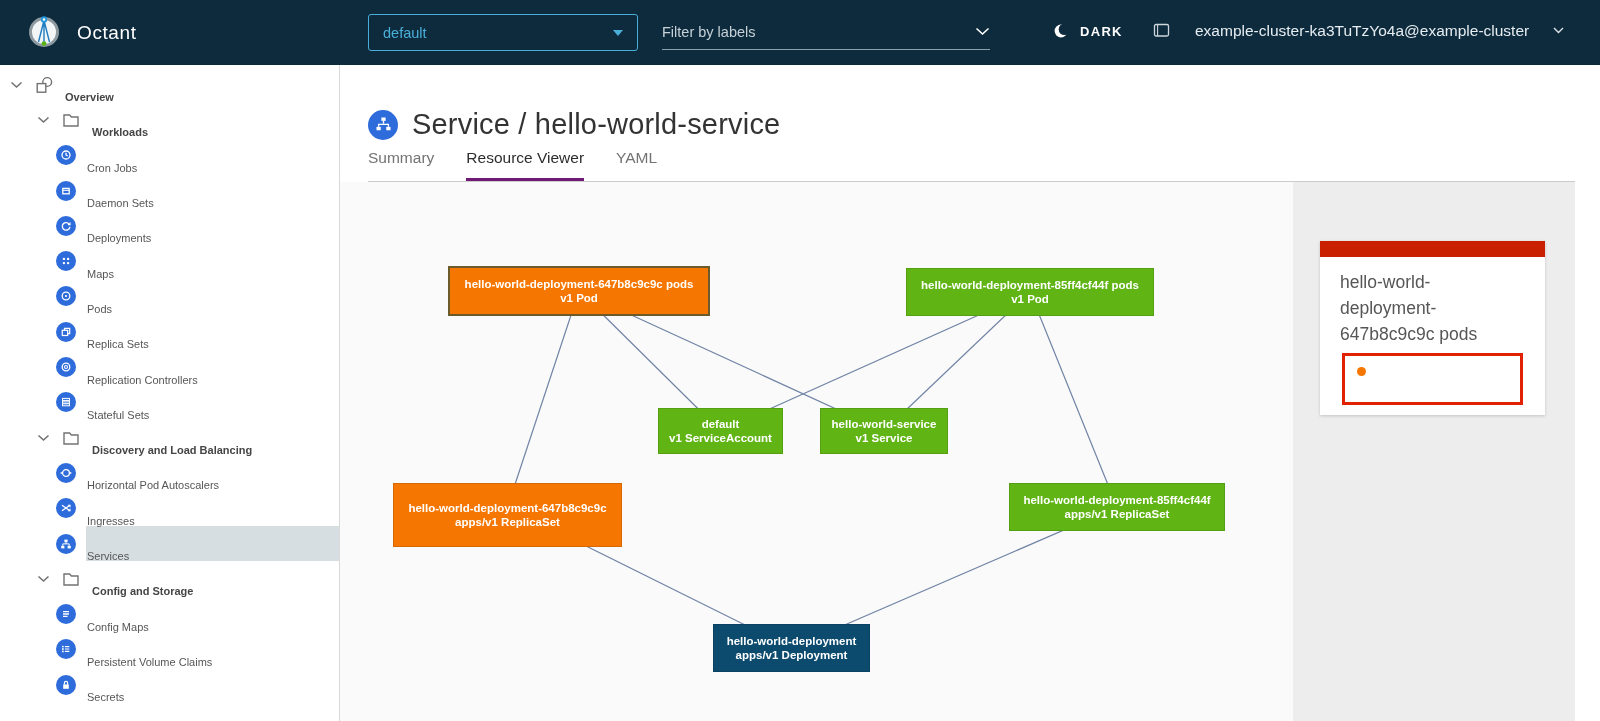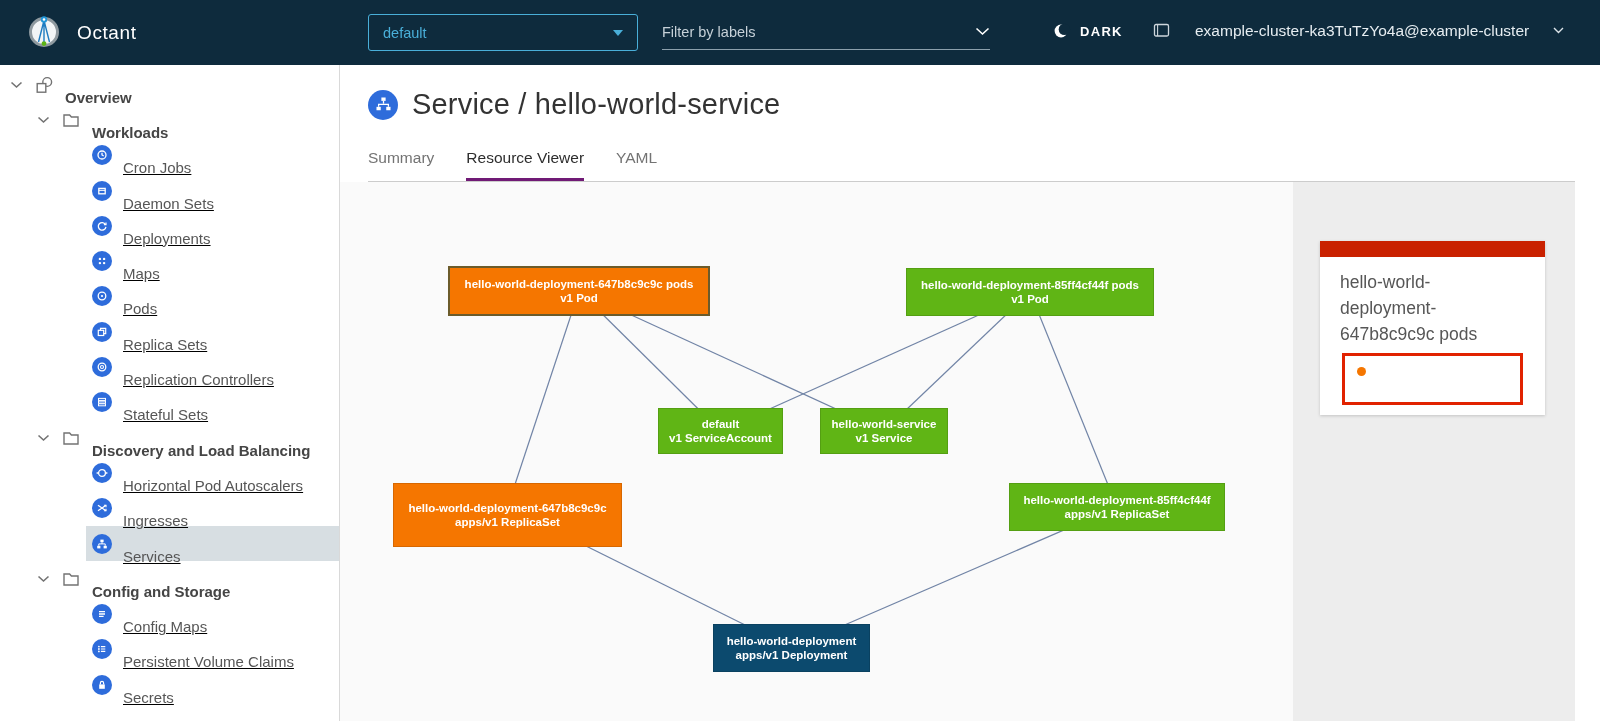--- a/index.html
+++ b/index.html
@@ -20,30 +20,30 @@
   .theme-toggle { position:absolute; left:1053px; top:22px; display:flex; align-items:center; gap:9px; cursor:pointer; }
   .theme-label { color:#fff; font-size:13px; font-weight:700; letter-spacing:1.3px; }
   .context-select { position:absolute; left:1152px; top:21px; display:flex; align-items:center; gap:24px; cursor:pointer; }
   .context-label { color:#E6EDF1; font-size:15.5px; }
 
   
   .sidebar { position:absolute; left:0; top:65px; width:340px; height:656px; background:#fff; border-right:1px solid #D9D9D9; padding-top:2px; }
   .srow { height:35.3px; display:flex; align-items:center; gap:11px; cursor:pointer; }
   .srow.root { padding-left:10px; }
   .srow.group { padding-left:37px; }
-  .srow.leaf { padding-left:92px;text-decoration:underline; }
-  .srow .lbl { font-size:15px; color:#565656; white-space:nowrap;margin-top:25px; }
+  .srow.leaf { padding-left:56px; }
+  .srow .lbl { font-size:11px; color:#565656; white-space:nowrap;margin-top:25px; }
   .srow.root .lbl, .srow.group .lbl { font-weight:700; color:#454545; }
   .srow.selected { background:linear-gradient(#D7DEE2,#D7DEE2) 86px 0 / calc(100% - 86px) 100% no-repeat; }
   .kicon { width:20px; height:20px; border-radius:50%; background:#2E6CDB; display:flex; align-items:center; justify-content:center; flex:none; }
   .gicon { width:20px; height:20px; flex:none; display:flex; align-items:center; justify-content:center; }
   .chev { flex:none; display:flex; align-items:center; }
 
   
-  .page-title-row { position:absolute; left:368px; top:88px; display:flex; align-items:center; gap:14px; }
+  .page-title-row { position:absolute; left:368px; top:108px; display:flex; align-items:center; gap:14px; }
   .title-icon { width:30px; height:30px; border-radius:50%; background:#2E6CDB; display:flex; align-items:center; justify-content:center; flex:none; }
   .page-title { font-size:29px; font-weight:300; color:#333; letter-spacing:.2px; }
   .tabs { position:absolute; left:368px; top:149px; display:flex; }
   .tab { font-size:15.5px; color:#737373; margin-right:32px; padding-bottom:11px; cursor:pointer; }
   .tab.active { color:#2d2d2d; font-weight:400; border-bottom:3px solid #701a75; }
   .tabs-divider { position:absolute; left:368px; top:181px; width:1207px; height:1px; background:#CCCCCC; }
 
   
   .graph-layer { position:absolute; left:340px; top:182px; width:953px; height:539px; background:#FAFAFA; }
   .graph-edges { position:absolute; left:0; top:0; }

